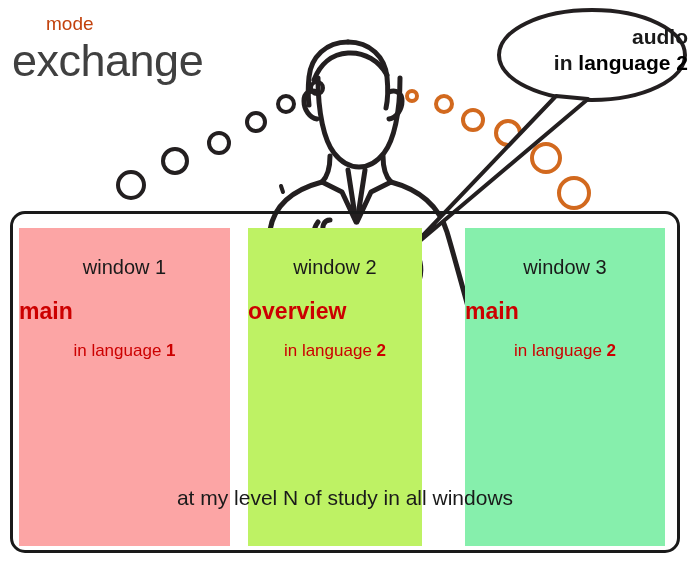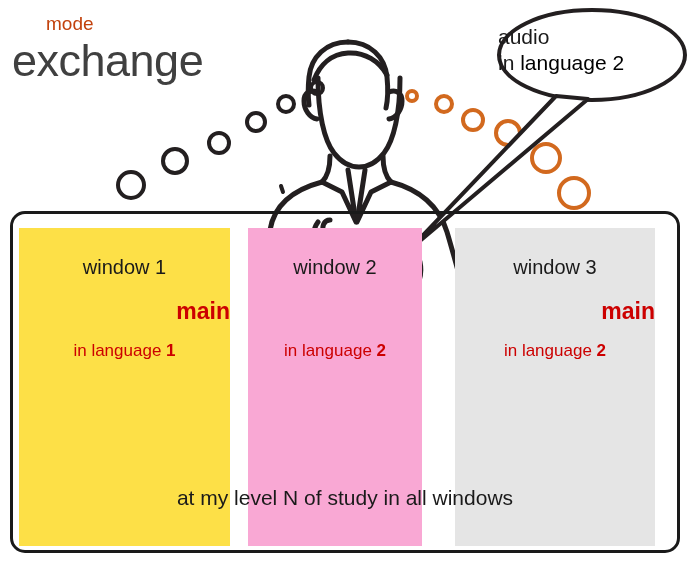--- a/index.html
+++ b/index.html
@@ -49,24 +49,25 @@
     width: 694px;
     height: 564px;
   }
 
   
   #bubble-text {
     position: absolute;
     left: 498px;
     top: 24px;
     width: 190px;
-    text-align: left;
+    text-align: right;
     line-height: 1.25;
     font-size: 21px;
     color: #1a1a1a;
+    font-weight: bold;
   }
   #bubble-text .orange { color: #000000; }
 
   
   #windows-container {
     position: absolute;
     left: 10px;
     top: 211px;
     width: 670px;
     height: 342px;
@@ -75,39 +76,39 @@
     background: transparent;
     box-sizing: border-box;
   }
 
   .window-panel {
     position: absolute;
     top: 228px;
     height: 318px;
     box-sizing: border-box;
   }
-  #panel-1 { left: 19px;  width: 211px; background: #fde047; }
-  #panel-2 { left: 248px; width: 174px; background: #f9a8d4; }
-  #panel-3 { left: 455px; width: 200px; background: #e5e5e5; }
+  #panel-1 { left: 19px;  width: 211px; background: #fca5a5; }
+  #panel-2 { left: 248px; width: 174px; background: #bef264; }
+  #panel-3 { left: 465px; width: 200px; background: #86efac; }
 
   .panel-title {
     position: absolute;
     top: 28px;
     left: 0;
     width: 100%;
     text-align: center;
     font-size: 20px;
     color: #1a1a1a;
   }
   .panel-kind {
     position: absolute;
     top: 70px;
     left: 0;
     width: 100%;
-    text-align: right;
+    text-align: left;
     font-size: 23px;
     font-weight: bold;
     color: #cc0000;
   }
   .panel-lang {
     position: absolute;
     top: 113px;
     left: 0;
     width: 100%;
     text-align: center;
@@ -204,20 +205,21 @@
   <div id="windows-container"></div>
 
   <div class="window-panel" id="panel-1">
     <div class="panel-title">window 1</div>
     <div class="panel-kind">main</div>
     <div class="panel-lang"><span>in language </span><span class="num">1</span></div>
   </div>
 
   <div class="window-panel" id="panel-2">
     <div class="panel-title">window 2</div>
+    <div class="panel-kind">overview</div>
     <div class="panel-lang"><span>in language </span><span class="num">2</span></div>
   </div>
 
   <div class="window-panel" id="panel-3">
     <div class="panel-title">window 3</div>
     <div class="panel-kind">main</div>
     <div class="panel-lang"><span>in language </span><span class="num">2</span></div>
   </div>
 
   <div id="footer-note">at my level N of study in all windows</div>

